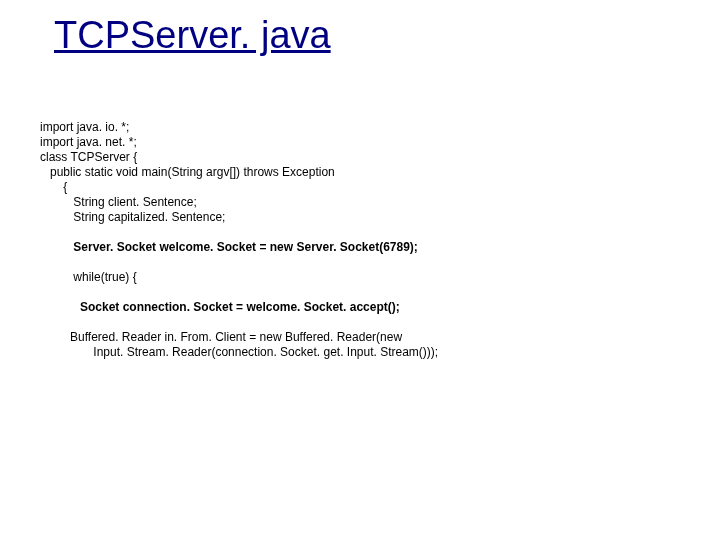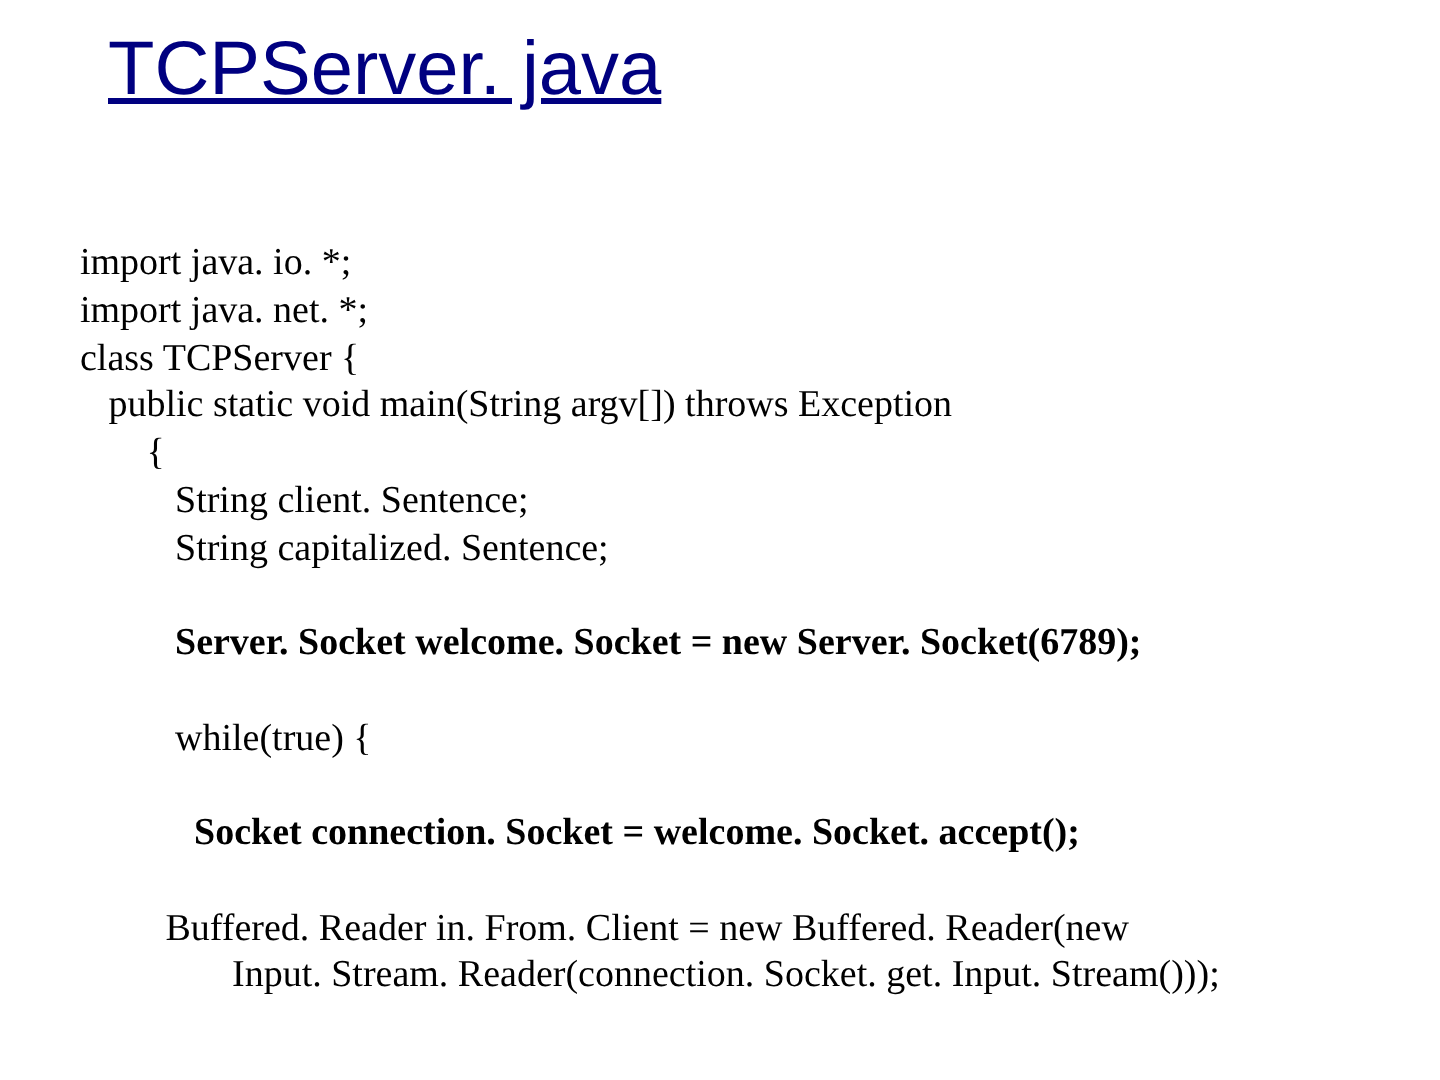--- a/index.html
+++ b/index.html
@@ -25,22 +25,22 @@
     font-weight: 400;
     color: #000080;
     text-decoration: underline;
     font-family: Verdana, Geneva, sans-serif;
   }
   .code {
     position: absolute;
     left: 40px;
     top: 120px;
     right: 20px;
-    font-family: Liberation Serif, serif;
-    font-size: 19px;
+    font-family: Liberation Sans, sans-serif;
+    font-size: 12px;
     line-height: 1.25;
     white-space: pre;
   }
   .code .bold {
     font-weight: 700;
   }
 </style>
 </head>
 <body>
 

